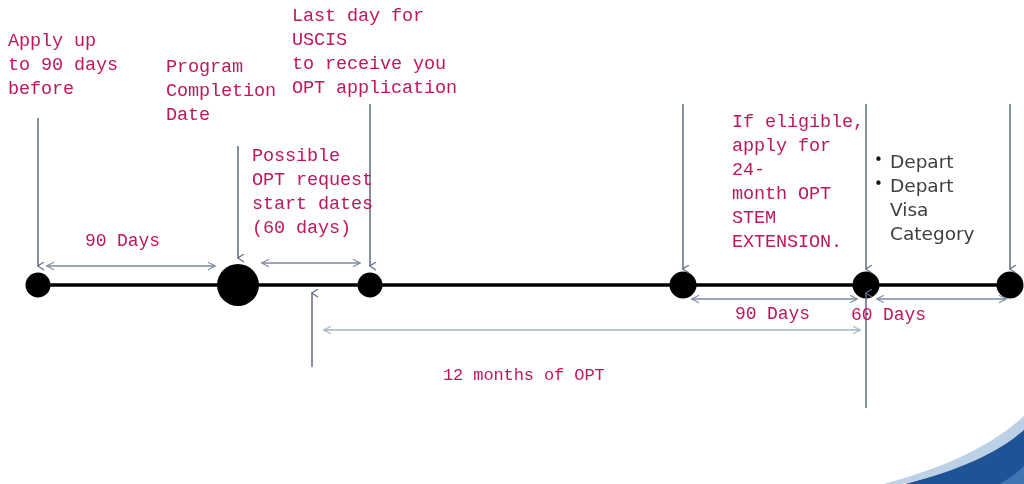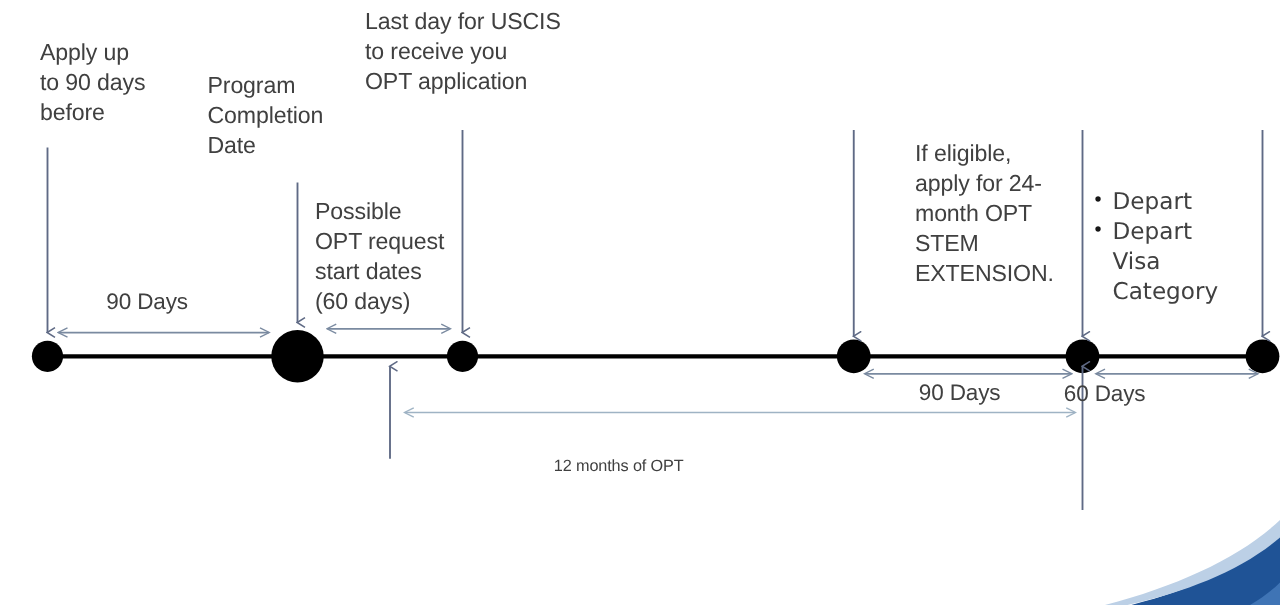--- a/index.html
+++ b/index.html
@@ -21,34 +21,34 @@
   }
   svg#diagram-svg {
     position: absolute;
     left: 0;
     top: 0;
     width: 1024px;
     height: 484px;
   }
   .lbl {
     position: absolute;
-    font-family: Liberation Sans, sans-serif;
-    color: #404040;
+    font-family: Liberation Mono, monospace;
+    color: #be185d;
     white-space: pre-line;
     line-height: 1.30;
     letter-spacing: -0.1px;
   }
   .lbl-note {
     font-size: 18.5px;
   }
   .lbl-span {
     font-size: 18px;
   }
   .lbl-caption {
-    font-size: 13px;
+    font-size: 17px;
   }
   .bullet-list {
     position: absolute;
     font-size: 18.5px;
     line-height: 1.30;
   }
   .bullet-row {
     display: flex;
     align-items: flex-start;
   }
@@ -126,33 +126,33 @@
 
       <line x1="47" y1="266" x2="215" y2="266" stroke="#7a8aa0" stroke-width="1.4" marker-start="url(#ah-left)" marker-end="url(#ah-right)"></line>
       <line x1="262" y1="263" x2="360" y2="263" stroke="#7a8aa0" stroke-width="1.4" marker-start="url(#ah-left)" marker-end="url(#ah-right)"></line>
       <line x1="692" y1="299" x2="857" y2="299" stroke="#7a8aa0" stroke-width="1.4" marker-start="url(#ah-left)" marker-end="url(#ah-right)"></line>
       <line x1="877" y1="299" x2="1006" y2="299" stroke="#7a8aa0" stroke-width="1.4" marker-start="url(#ah-left)" marker-end="url(#ah-right)"></line>
       <line x1="324" y1="330" x2="860" y2="330" stroke="#9fb3c4" stroke-width="1.3" marker-start="url(#ah-left-lt)" marker-end="url(#ah-right-lt)"></line>
 
     </g>
   </svg>
 
-  <div class="lbl lbl-note" style="left:8px; top:30px; width:130px;margin-left:24px;">Apply up
+  <div class="lbl lbl-note" style="left:8px; top:30px; width:130px;">Apply up
 to 90 days
 before</div>
 
   <div class="lbl lbl-note" style="left:166px; top:56px; width:130px;">Program
 Completion
 Date</div>
 
   <div class="lbl lbl-note" style="left:292px; top:5px; width:190px;">Last day for USCIS
 to receive you
 OPT application</div>
 
-  <div class="lbl lbl-note" style="left:252px; top:157px; width:132px;">Possible
+  <div class="lbl lbl-note" style="left:252px; top:145px; width:132px;">Possible
 OPT request
 start dates
 (60 days)</div>
 
   <div class="lbl lbl-note" style="left:712px; top:111px; width:140px;margin-left:20px;">If eligible,
 apply for 24-
 month OPT
 STEM
 EXTENSION.</div>
 

